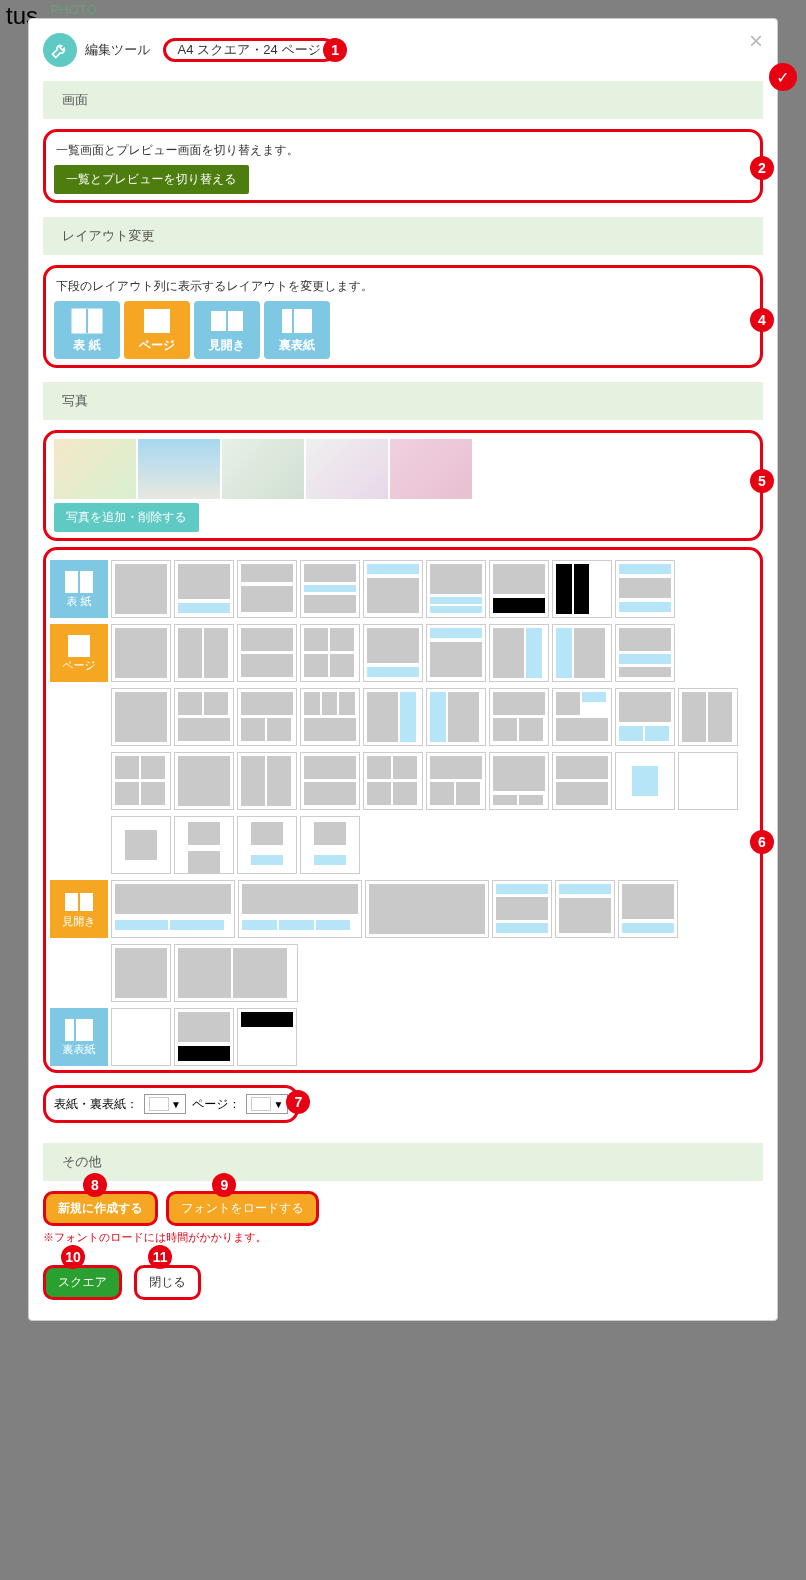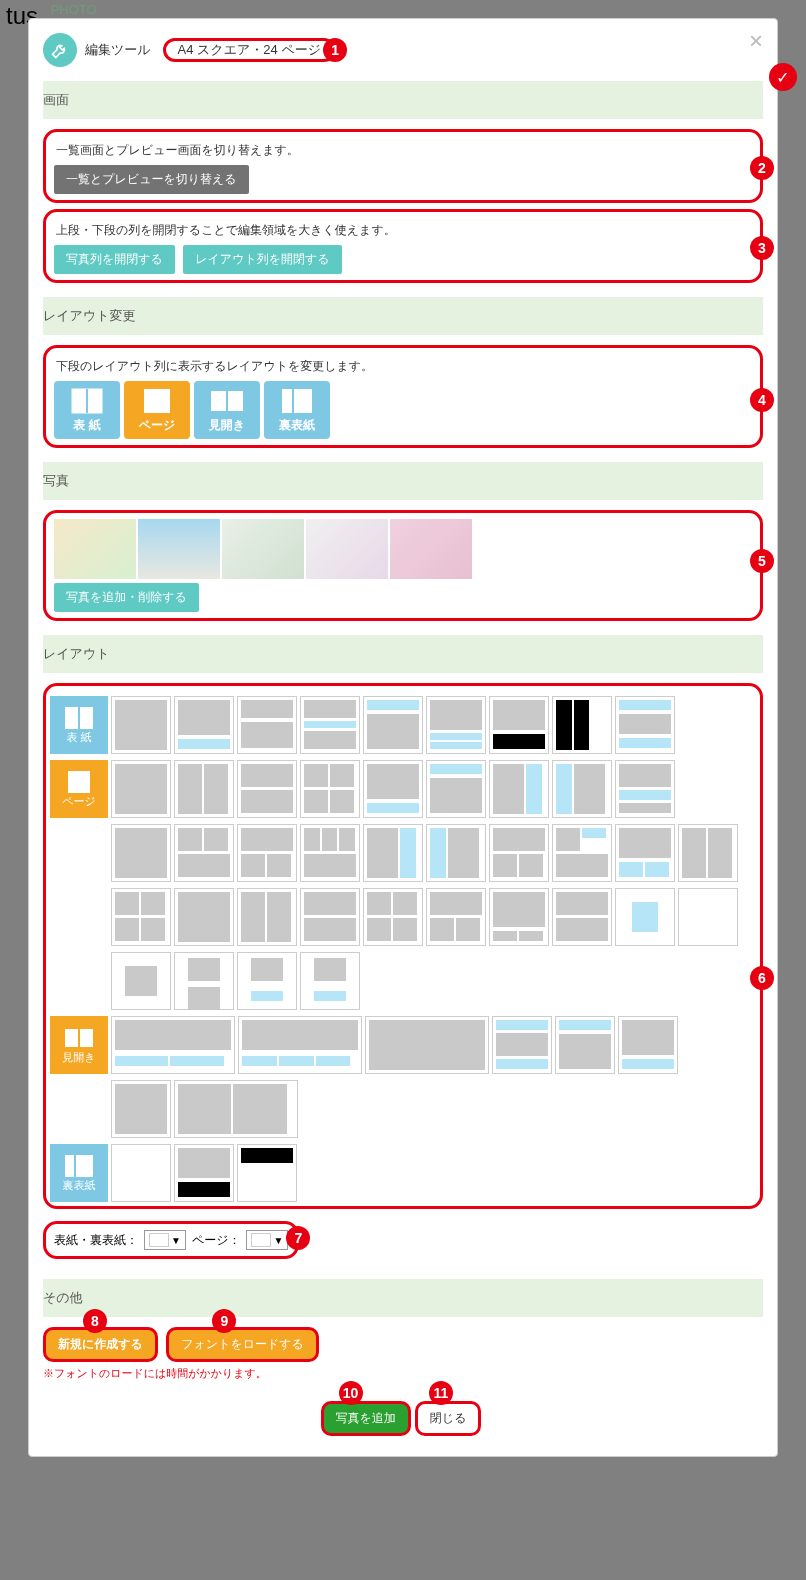--- a/index.html
+++ b/index.html
@@ -56,42 +56,42 @@
   width: 24px; height: 24px;
   background: #e60012;
   color: #fff;
   border-radius: 50%;
   display: inline-flex; align-items: center; justify-content: center;
   font-size: 14px; font-weight: bold;
   position: absolute;
 }
 .section-h {
   background: #e6f2e0;
-  padding: 10px 0;
+  padding: 10px 19px;
   font-size: 13px; color: #555;
   margin: 14px 0 10px 0;
 }
 .desc { font-size: 12px; color: #333; margin: 4px 2px 6px 2px; }
 .hl-box {
   border: 3px solid #e60012;
   border-radius: 14px;
   padding: 6px 8px;
   margin: 6px 0;
   position: relative;
 }
 .btn {
   display: inline-block;
   padding: 6px 12px;
   font-size: 12px;
   color: #fff;
   border-radius: 2px;
   cursor: pointer;
   margin-right: 4px;
 }
-.btn-coral { background: #737373; }
+.btn-coral { background: #4d7c0f; }
 .btn-teal { background: #5fc9c4; }
 .btn-orange { background: #f5a623; border: 1px solid #d88900; }
 .btn-green { background: #2aa030; border: 1px solid #1c7a22; }
 .btn-gray { background: #fff; color: #333; border: 1px solid #999; }
 .layout-tabs { display: flex; gap: 4px; margin-top: 6px; }
 .tab {
   width: 66px; height: 58px;
   border-radius: 4px;
   display: flex; flex-direction: column; align-items: center; justify-content: center;
   font-size: 12px; color: #fff; font-weight: bold;
@@ -120,21 +120,21 @@
 }
 .lg-cell-wide { width: 124px; }
 .lg-inner { width:100%; height:100%; display:flex; flex-wrap:wrap; gap:2px; padding:3px; }
 .ph { background:#c9c9c9; }
 .tx { background:#b5e5f7; }
 .bk { background:#000; }
 .bg-row { display:flex; align-items:center; gap:6px; font-size:12px; }
 .sel { border:1px solid #999; padding:2px 4px; display:inline-flex; align-items:center; gap:2px; }
 .swatch { width:20px; height:14px; background:#fff; border:1px solid #ccc; }
 .arrow-d { font-size:10px; }
-.footer { display:flex; justify-content:center; margin-top:20px; }
+.footer { display:flex; justify-content:flex-start; gap:8px; margin-top:20px; }
 .red-note { color:#e60012; font-size:11px; margin-top:4px; }
 .bg-check {
   position: absolute;
   right: -20px;
   top: 44px;
   width: 28px;
   height: 28px;
   background: #e60012;
   border-radius: 50%;
   display: flex;
@@ -170,26 +170,20 @@
 
   
   <div class="section-h">画面</div>
 
   <div class="hl-box">
     <div class="desc">一覧画面とプレビュー画面を切り替えます。</div>
     <div class="btn btn-coral">一覧とプレビューを切り替える</div>
     <span class="callout" style="right:-14px;top:24px;">2</span>
   </div>
 
-  <div class="hl-box">
-    <div class="desc">上段・下段の列を開閉することで編集領域を大きく使えます。</div>
-    <div class="btn btn-teal">写真列を開閉する</div>
-    <div class="btn btn-teal">レイアウト列を開閉する</div>
-    <span class="callout" style="right:-14px;top:24px;">3</span>
-  </div>
 
   
   <div class="section-h">レイアウト変更</div>
   <div class="hl-box">
     <div class="desc">下段のレイアウト列に表示するレイアウトを変更します。</div>
     <div class="layout-tabs">
       <div class="tab tab-blue">
         <svg width="34" height="28" viewBox="0 0 34 28">
             <rect x="2" y="2" width="30" height="24" fill="#fff" stroke="#fff"></rect>
             <line x1="17" y1="2" x2="17" y2="26" stroke="#7ec8e3" stroke-width="2"></line>
@@ -228,21 +222,20 @@
       <div class="thumb" style="background:linear-gradient(180deg,#a7d8f0,#e8e8e0);"></div>
       <div class="thumb" style="background:linear-gradient(135deg,#e8f0e8,#d0e0d0);"></div>
       <div class="thumb" style="background:linear-gradient(135deg,#f0f0f0,#e8d8e8);"></div>
       <div class="thumb" style="background:linear-gradient(135deg,#f0d0e0,#e8c0d0);"></div>
     </div>
     <div class="btn btn-teal" style="margin-top:4px;">写真を追加・削除する</div>
     <span class="callout" style="right:-14px;top:36px;">5</span>
   </div>
 
   
-  <div class="section-h">レイアウト</div>
   <div class="hl-box" style="padding:4px;">
     <span class="callout" style="right:-14px;top:280px;">6</span>
 
     <div class="layout-grid">
       <div class="lg-row-icon tab-blue">
         <svg width="30" height="24" viewBox="0 0 30 24">
             <rect x="1" y="1" width="28" height="22" fill="#fff"></rect>
             <line x1="15" y1="1" x2="15" y2="23" stroke="#7ec8e3" stroke-width="2"></line>
           </svg>
         <span>表 紙</span>
@@ -641,20 +634,20 @@
       <span class="callout" style="left:46px;top:-18px;">9</span>
       <span class="btn btn-orange" style="border:3px solid #e60012;border-radius:10px;">フォントをロードする</span>
     </span>
     <div class="red-note">※フォントのロードには時間がかかります。</div>
   </div>
 
   
   <div class="footer">
     <span style="position:relative;">
       <span class="callout" style="left:18px;top:-20px;">10</span>
-      <span class="btn btn-green" style="border:3px solid #e60012;border-radius:10px;">写真を追加</span>
+      <span class="btn btn-green" style="border:3px solid #e60012;border-radius:10px;">スクエア</span>
     </span>
     <span style="position:relative;">
       <span class="callout" style="left:14px;top:-20px;">11</span>
       <span class="btn btn-gray" style="border:3px solid #e60012;border-radius:10px;">閉じる</span>
     </span>
   </div>
 </div>
 
 </body></html>

